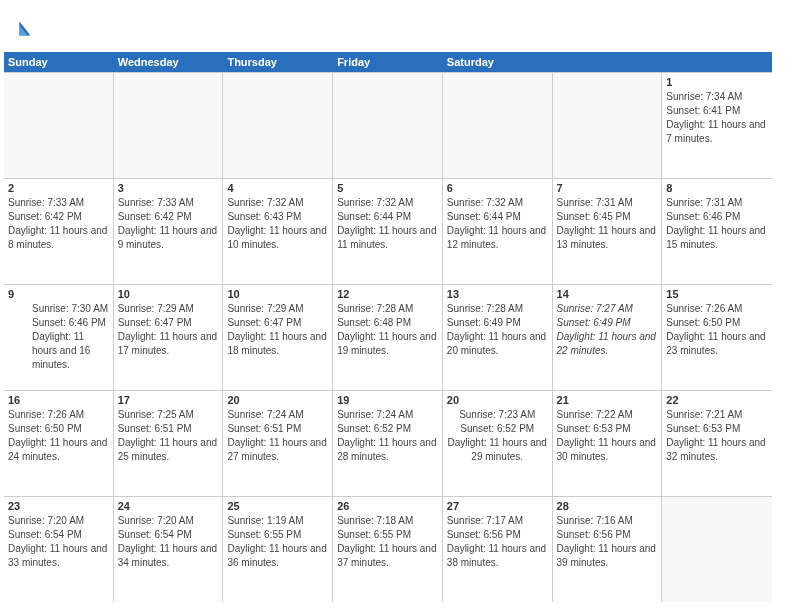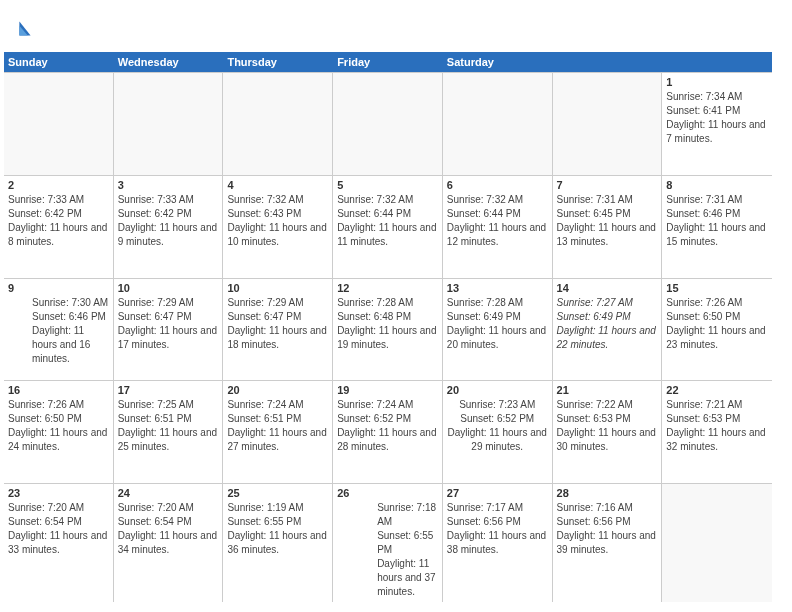--- a/index.html
+++ b/index.html
@@ -302,21 +302,21 @@
 Daylight: 11 hours and 34 minutes.</div>
           </div>
           <div class="cal-cell">
             <span class="day-num">25</span>
             <div class="day-info" style="white-space: pre-line;">Sunrise: 1:19 AM
 Sunset: 6:55 PM
 Daylight: 11 hours and 36 minutes.</div>
           </div>
           <div class="cal-cell">
             <span class="day-num">26</span>
-            <div class="day-info" style="white-space: pre-line; margin-left: 40px;">Sunrise: 7:18 AM
+            <div class="day-info" style="white-space: pre-line;">Sunrise: 7:18 AM
 Sunset: 6:55 PM
 Daylight: 11 hours and 37 minutes.</div>
           </div>
           <div class="cal-cell">
             <span class="day-num">27</span>
             <div class="day-info" style="white-space: pre-line;">Sunrise: 7:17 AM
 Sunset: 6:56 PM
 Daylight: 11 hours and 38 minutes.</div>
           </div>
           <div class="cal-cell">

